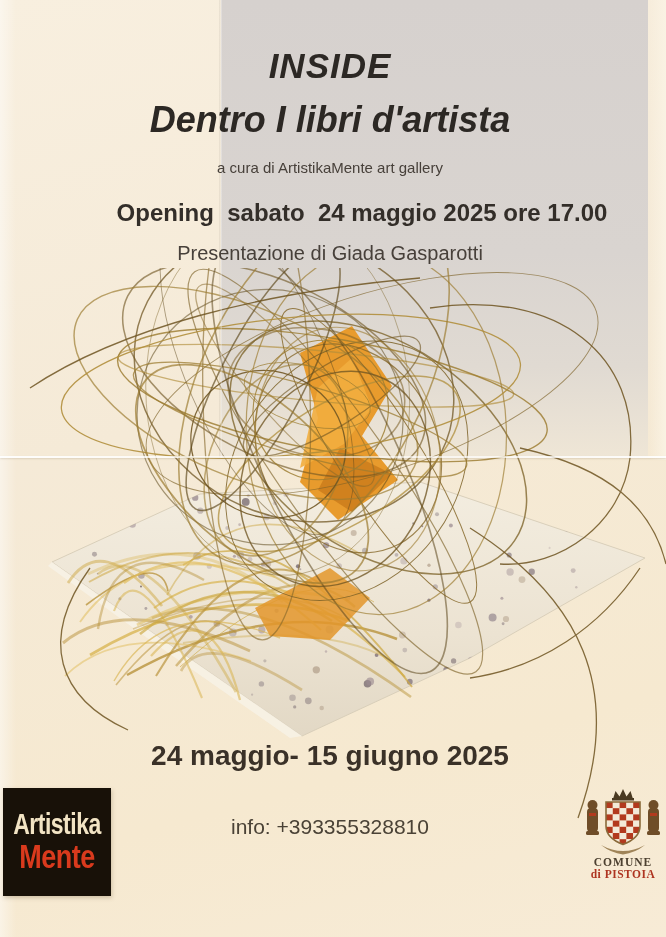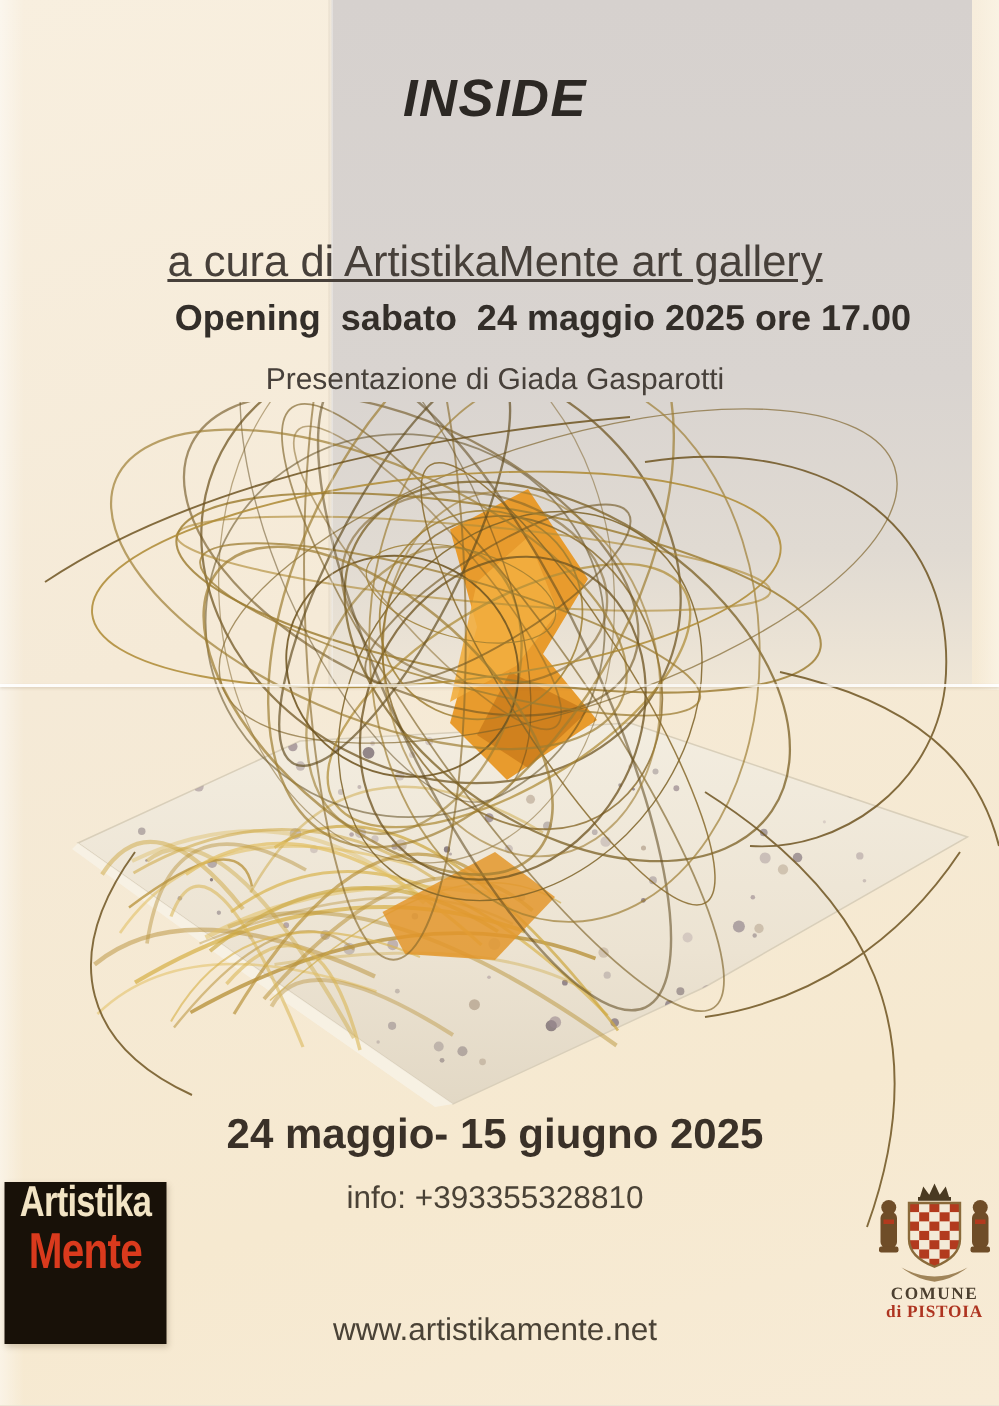--- a/index.html
+++ b/index.html
@@ -19,30 +19,30 @@
     background:linear-gradient(270deg,rgba(250,243,228,.9),rgba(250,243,228,0));}
   .fold-v{position:absolute;left:219px;top:0;width:3px;height:458px;z-index:3;
     background:linear-gradient(90deg,rgba(110,95,75,.12),rgba(255,255,255,.38));}
   .fold-h{position:absolute;left:0;top:456px;width:666px;height:2px;z-index:3;
     background:linear-gradient(90deg,rgba(255,255,255,.92),rgba(255,255,255,.55) 55%,rgba(255,255,255,.9));
     box-shadow:0 1px 2px rgba(120,100,70,.20);}
   #artwork{position:absolute;left:0;top:268px;z-index:1;pointer-events:none;}
   .txt{position:absolute;left:0;width:660px;text-align:center;z-index:5;}
   .title1{top:46px;font-size:35px;font-weight:700;font-style:italic;letter-spacing:1px;color:#2c2824;}
   .title2{top:99px;font-size:36px;font-weight:700;font-style:italic;color:#2c2824;}
-  .curator{top:159px;font-size:29px;color:#47403a;text-decoration:underline;}
+  .curator{top:159px;font-size:15px;color:#47403a;}
   .opening{top:199px;font-size:24px;font-weight:700;color:#332e29;white-space:pre-wrap;margin-left:32px;}
   .presenter{top:242px;font-size:20px;color:#47403a;}
   .dates{top:740px;font-size:28px;font-weight:700;color:#3a3128;}
-  .info{top:787px;font-size:21px;color:#4a4236;}
+  .info{top:815px;font-size:21px;color:#4a4236;}
   .address{top:849px;font-size:21px;color:#4a4236;}
   .website{top:875px;font-size:21px;color:#4a4236;}
   .logo-box{
     position:absolute;left:3px;top:788px;width:108px;height:108px;z-index:5;
-    display:flex;flex-direction:column;align-items:center;
+    display:flex;flex-direction:column;align-items:center;justify-content:center;
     box-shadow:1px 2px 4px rgba(90,70,40,.25);
   }
   .logo-top{font-size:23px;font-weight:700;letter-spacing:-.5px;line-height:1.15;transform:scaleY(1.25);}
   .logo-bottom{font-size:27px;font-weight:700;letter-spacing:-.5px;line-height:1.1;transform:scaleY(1.25);margin-top:6px;}
   .crest{position:absolute;left:581px;top:786px;z-index:5;}
 </style>
 </head>
 <body>
 
 <div class="poster">
@@ -266,26 +266,26 @@
       <path d="M 90 300 C 38 372 58 430 128 462"></path>
       <path d="M 30 120 C 120 60 260 24 420 10"></path>
       <path d="M 640 300 C 600 360 540 400 470 410"></path>
     </g>
   </svg>
 
   <div class="fold-v"></div>
   <div class="fold-h"></div>
 
   <div class="txt title1">INSIDE</div>
+  <div class="txt title2">Dentro I libri d'artista</div>
   <div class="txt curator">a cura di ArtistikaMente art gallery</div>
   <div class="txt opening">Opening  sabato  24 maggio 2025 ore 17.00</div>
   <div class="txt presenter">Presentazione di Giada Gasparotti</div>
   <div class="txt dates">24 maggio- 15 giugno 2025</div>
   <div class="txt info">info: +393355328810</div>
-  <div class="txt website">www.artistikamente.net</div>
 
   <div class="logo-box" id="logoBox" style="background: rgb(24, 17, 8);">
     <div class="logo-top" id="logoTop" style="color: rgb(242, 228, 196);">Artistika</div>
     <div class="logo-bottom" id="logoBottom" style="color: rgb(217, 58, 29);">Mente</div>
   </div>
 
   <svg class="crest" width="84" height="100" viewBox="0 0 84 100">
     <defs>
       <clipPath id="shieldClip">
         <path d="M25 16 H59 V40 Q59 52 42 58.5 Q25 52 25 40 Z"></path>

